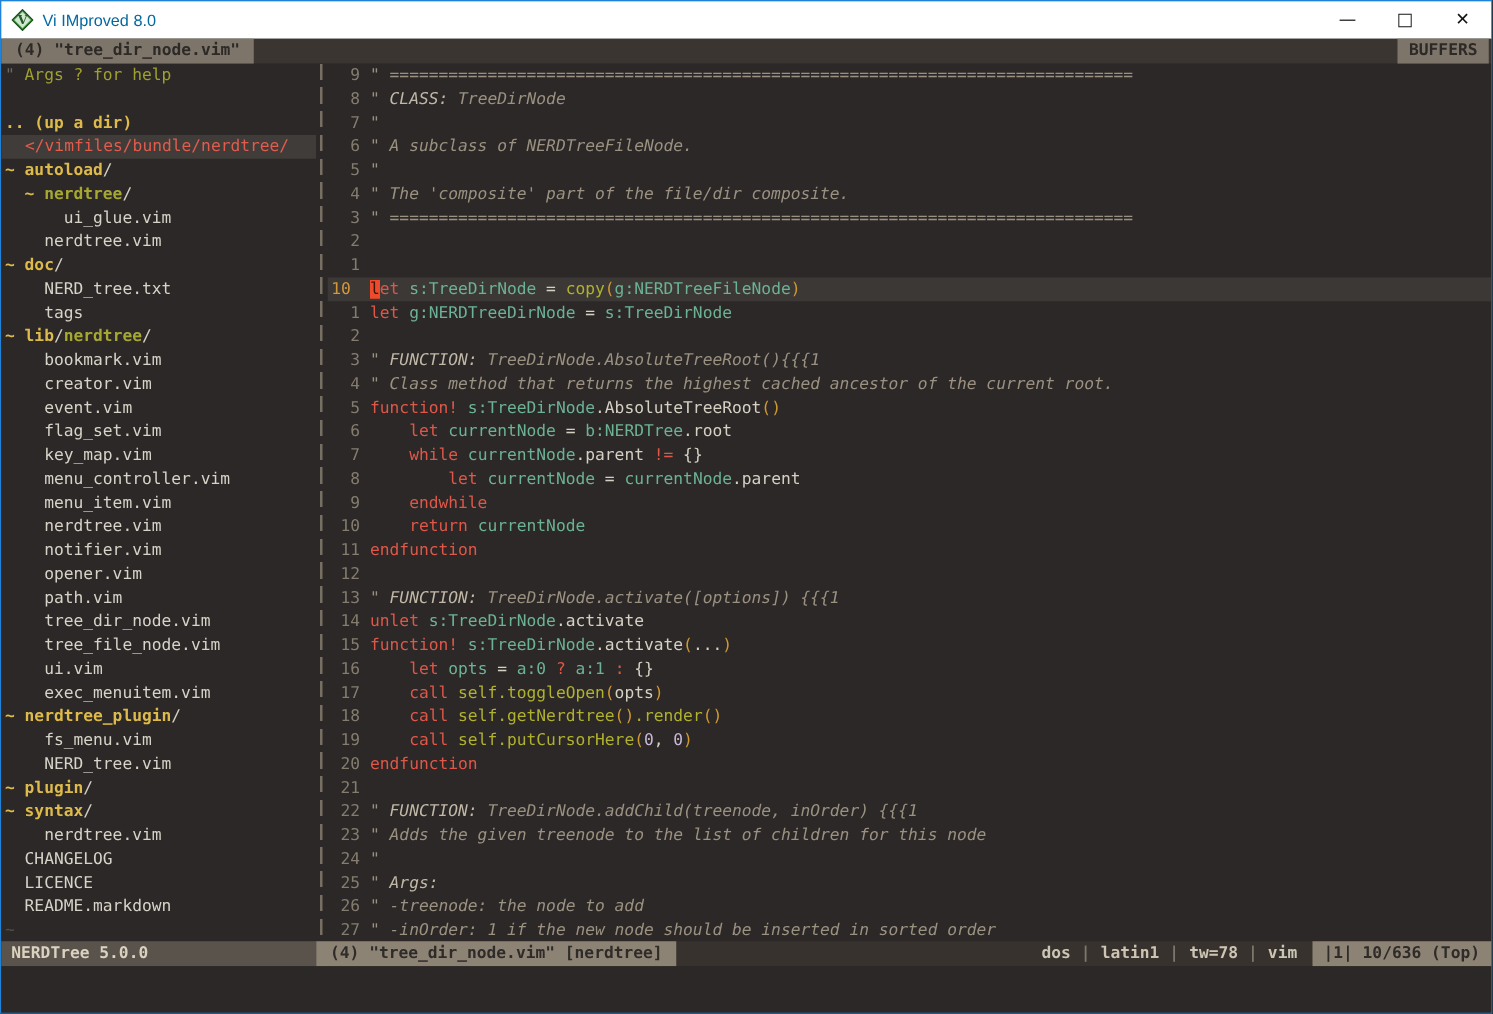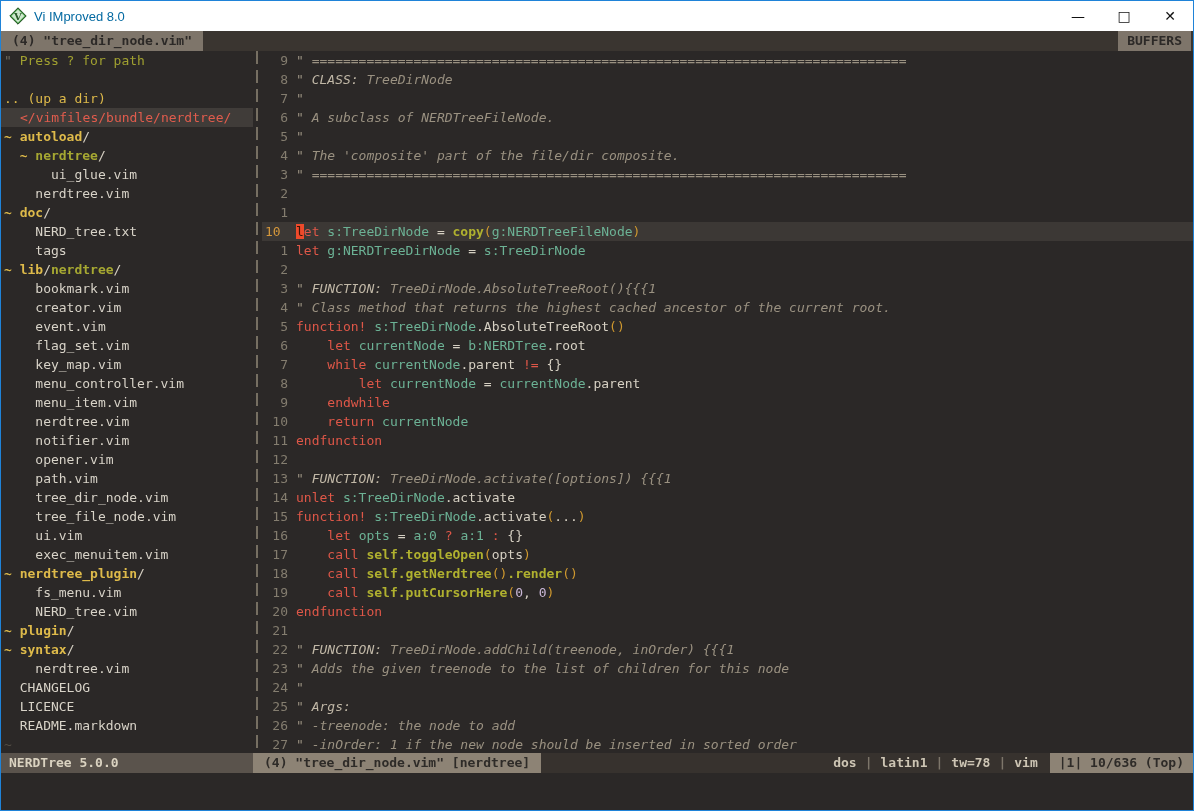--- a/index.html
+++ b/index.html
@@ -16,41 +16,41 @@
   .tab{background:var(--tabbg);color:var(--tabfg);padding:0 11px;white-space:pre}
   .tab-fill{flex:1}
   .buffers{background:var(--tabbg);color:var(--tabfg);padding:0 9px;margin-right:2px}
   
   .main{flex:0 0 702px;display:flex;overflow:hidden;font:13px/19px "DejaVu Sans Mono",monospace;background:var(--bg)}
   .tree{flex:0 0 252px;width:252px;padding-left:3px;overflow:hidden}
   .trow{height:19px;white-space:pre}
   .trow.hl{background:var(--rootbg);margin-left:-3px;padding-left:19px}
   .t-q{color:#6e6a5e}
   .t-h{color:var(--olive2)}
-  .t-u{color:var(--gold);font-weight:normal}
+  .t-u{color:var(--gold);font-weight:bold}
   .t-r{color:var(--rootred)}
   .t-d{color:var(--gold);font-weight:bold}
   .t-dn{color:var(--olive);font-weight:bold}
   .t-f{color:var(--file)}
   .t-sl{color:var(--fg)}
   .t-tl{color:#524c44}
   .vsep{flex:0 0 9px;position:relative;cursor:col-resize}
   .vsep::before{content:"";position:absolute;left:3px;top:0;bottom:0;width:2px;
     background:repeating-linear-gradient(180deg,var(--sep) 0 13px,transparent 13px 19px)}
   .editor{flex:1;overflow:hidden}
   .crow{height:19px;display:flex;white-space:pre}
   .crow.cur{background:var(--cursorline)}
   .lnum{flex:0 0 26px;text-align:right;color:var(--linenr);margin-right:8px}
   .crow.cur .lnum{text-align:left;color:var(--curnum);padding-left:3px}
   .code{flex:1}
   .s-cm{color:var(--comment);font-style:italic}
   .s-cmb{color:var(--commentb);font-style:italic;font-weight:normal}
   .s-kw{color:var(--red)}
   .s-id{color:var(--teal)}
-  .s-fn{color:var(--func);font-weight:bold}
+  .s-fn{color:var(--func);font-weight:normal}
   .s-pr{color:var(--paren)}
   .s-tx{color:var(--fg)}
   .s-nm{color:var(--numlit)}
   .s-cu{background:var(--cursor);color:#3c1507}
   
   .statusbar{flex:0 0 20px;height:20px;display:flex;font:bold 13px/20px "DejaVu Sans Mono",monospace;background:var(--statusdark)}
   .sb-nt{flex:0 0 252px;background:var(--statusnt);color:var(--statusntfg);padding-left:8px;white-space:pre}
   .sb-file{background:var(--statusfile);color:var(--statusfilefg);padding:0 11px;white-space:pre}
   .sb-fill{flex:1}
   .sb-right{display:flex;color:var(--statusrightfg)}
@@ -80,21 +80,21 @@
   </div>
 
   <div class="tabline">
     <div class="tab">(4) "tree_dir_node.vim"</div>
     <div class="tab-fill"></div>
     <div class="buffers">BUFFERS</div>
   </div>
 
   <div class="main">
     <div class="tree" id="tree">
-        <div class="trow"><span class="t-q">" </span><span class="t-h">Press ? for path</span></div>
+        <div class="trow"><span class="t-q">" </span><span class="t-h">Args ? for help</span></div>
         <div class="trow"></div>
         <div class="trow"><span class="t-u">.. (up a dir)</span></div>
         <div class="trow hl"><span class="t-r">&lt;/vimfiles/bundle/nerdtree/</span></div>
         <div class="trow"><span class="t-d">~ autoload</span><span class="t-sl">/</span></div>
         <div class="trow"><span class="t-d">  ~ </span><span class="t-dn">nerdtree</span><span class="t-sl">/</span></div>
         <div class="trow"><span class="t-f">      ui_glue.vim</span></div>
         <div class="trow"><span class="t-f">    nerdtree.vim</span></div>
         <div class="trow"><span class="t-d">~ doc</span><span class="t-sl">/</span></div>
         <div class="trow"><span class="t-f">    NERD_tree.txt</span></div>
         <div class="trow"><span class="t-f">    tags</span></div>

